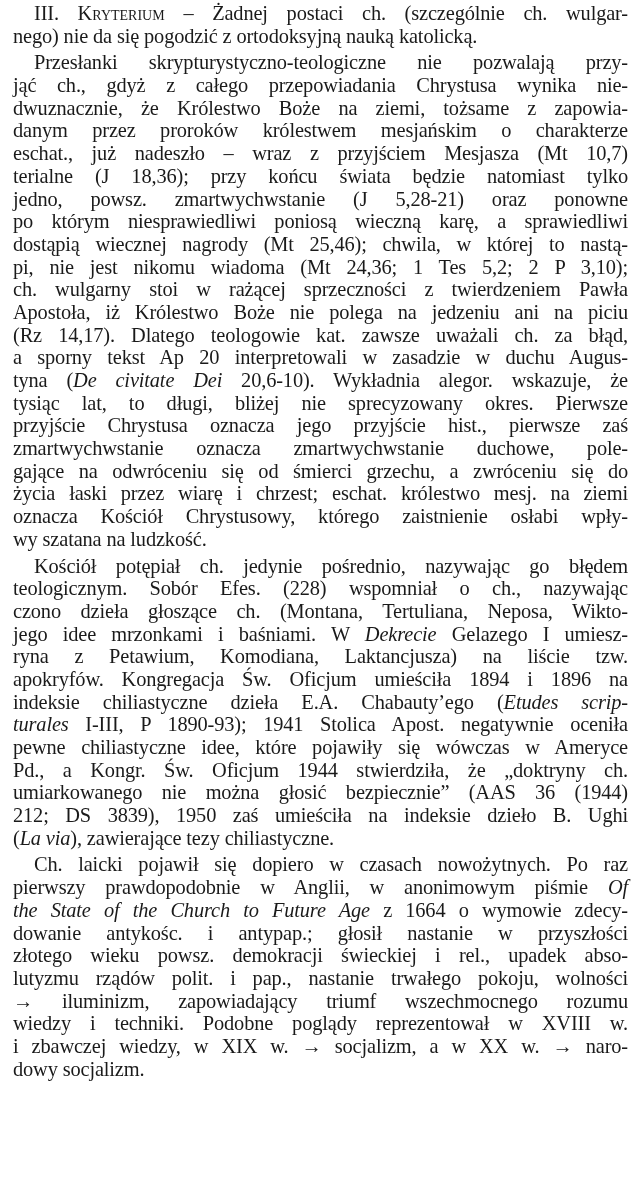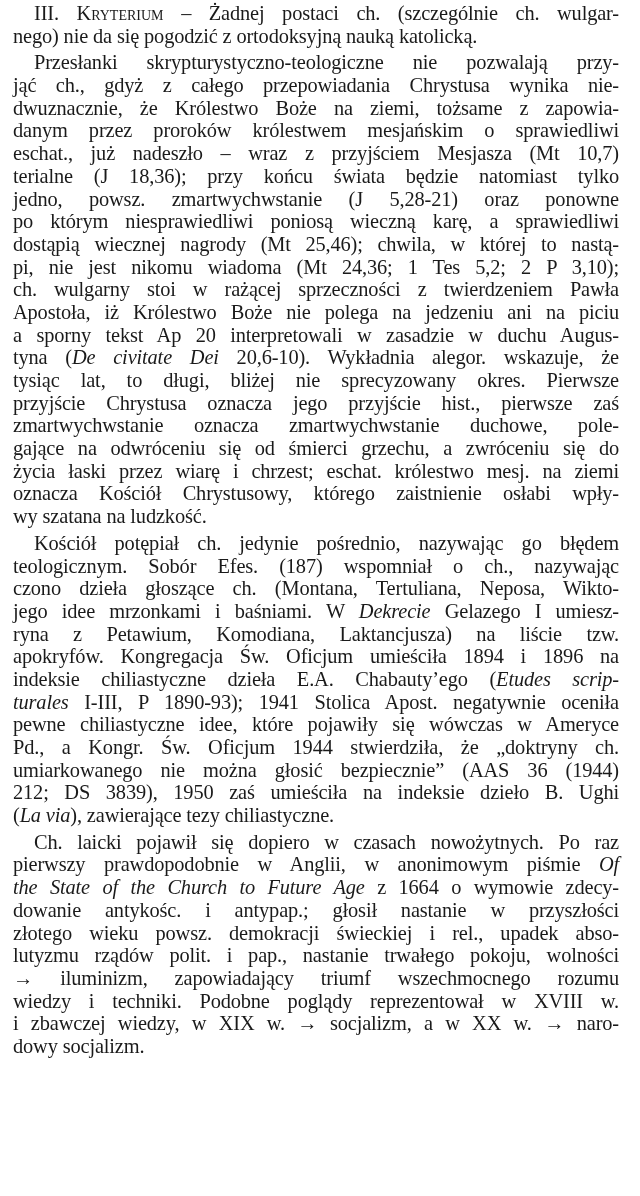--- a/index.html
+++ b/index.html
@@ -6,21 +6,21 @@
   body {
     width: 640px; height: 1196px; overflow: hidden;
     font-family: "Liberation Serif", "DejaVu Serif", serif;
     color: #1a1a1a;
   }
   .page {
     position: relative;
     padding: 2px 12px 0 13px;
     width: 615px;
   }
-  .para { margin: 0 9px 4px 0; }
+  .para { margin: 0 0 4px 0; }
   .line {
     display: block;
     font-size: 20.4px;
     line-height: 22.7px;
     height: 22.7px;
     white-space: nowrap;
     text-align: justify;
     text-align-last: justify;
     letter-spacing: -0.15px;
   }
@@ -40,43 +40,44 @@
 
   <div class="para">
     <span class="line indent"><span>III.</span> <span class="sc">Kryterium</span><span> – Żadnej postaci ch. (szczególnie ch. wulgar-</span></span>
     <span class="line last">nego) nie da się pogodzić z ortodoksyjną nauką katolicką.</span>
   </div>
 
   <div class="para">
     <span class="line indent">Przesłanki skrypturystyczno-teologiczne nie pozwalają przy-</span>
     <span class="line">jąć ch., gdyż z całego przepowiadania Chrystusa wynika nie-</span>
     <span class="line">dwuznacznie, że Królestwo Boże na ziemi, tożsame z zapowia-</span>
-    <span class="line">danym przez proroków królestwem mesjańskim o sprawiedliwi</span>
+    <span class="line">danym przez proroków królestwem mesjańskim o charakterze</span>
     <span class="line">eschat., już nadeszło – wraz z przyjściem Mesjasza (Mt 10,7)</span>
     <span class="line">terialne (J 18,36); przy końcu świata będzie natomiast tylko</span>
     <span class="line">jedno, powsz. zmartwychwstanie (J 5,28-21) oraz ponowne</span>
     <span class="line">po którym niesprawiedliwi poniosą wieczną karę, a sprawiedliwi</span>
     <span class="line">dostąpią wiecznej nagrody (Mt 25,46); chwila, w której to nastą-</span>
     <span class="line">pi, nie jest nikomu wiadoma (Mt 24,36; 1 Tes 5,2; 2 P 3,10);</span>
     <span class="line">ch. wulgarny stoi w rażącej sprzeczności z twierdzeniem Pawła</span>
     <span class="line">Apostoła, iż Królestwo Boże nie polega na jedzeniu ani na piciu</span>
+    <span class="line">(Rz 14,17). Dlatego teologowie kat. zawsze uważali ch. za błąd,</span>
     <span class="line">a sporny tekst Ap 20 interpretowali w zasadzie w duchu Augus-</span>
     <span class="line"><span>tyna (</span><i>De civitate Dei</i><span> 20,6-10). Wykładnia alegor. wskazuje, że</span></span>
     <span class="line">tysiąc lat, to długi, bliżej nie sprecyzowany okres. Pierwsze</span>
     <span class="line">przyjście Chrystusa oznacza jego przyjście hist., pierwsze zaś</span>
     <span class="line">zmartwychwstanie oznacza zmartwychwstanie duchowe, pole-</span>
     <span class="line">gające na odwróceniu się od śmierci grzechu, a zwróceniu się do</span>
     <span class="line">życia łaski przez wiarę i chrzest; eschat. królestwo mesj. na ziemi</span>
     <span class="line">oznacza Kościół Chrystusowy, którego zaistnienie osłabi wpły-</span>
     <span class="line last">wy szatana na ludzkość.</span>
   </div>
 
   <div class="para">
     <span class="line indent">Kościół potępiał ch. jedynie pośrednio, nazywając go błędem</span>
-    <span class="line">teologicznym. Sobór Efes. (187) wspomniał o ch., nazywając</span>
+    <span class="line">teologicznym. Sobór Efes. (228) wspomniał o ch., nazywając</span>
     <span class="line">czono dzieła głoszące ch. (Montana, Tertuliana, Neposa, Wikto-</span>
     <span class="line"><span>jego idee mrzonkami i baśniami. W </span><i>Dekrecie</i><span> Gelazego I umiesz-</span></span>
     <span class="line">ryna z Petawium, Komodiana, Laktancjusza) na liście tzw.</span>
     <span class="line">apokryfów. Kongregacja Św. Oficjum umieściła 1894 i 1896 na</span>
     <span class="line"><span>indeksie chiliastyczne dzieła E.A. Chabauty’ego (</span><i>Etudes scrip-</i></span>
     <span class="line"><i>turales</i><span> I-III, P 1890-93); 1941 Stolica Apost. negatywnie oceniła</span></span>
     <span class="line">pewne chiliastyczne idee, które pojawiły się wówczas w Ameryce</span>
     <span class="line">Pd., a Kongr. Św. Oficjum 1944 stwierdziła, że „doktryny ch.</span>
     <span class="line">umiarkowanego nie można głosić bezpiecznie” (AAS 36 (1944)</span>
     <span class="line">212; DS 3839), 1950 zaś umieściła na indeksie dzieło B. Ughi</span>

